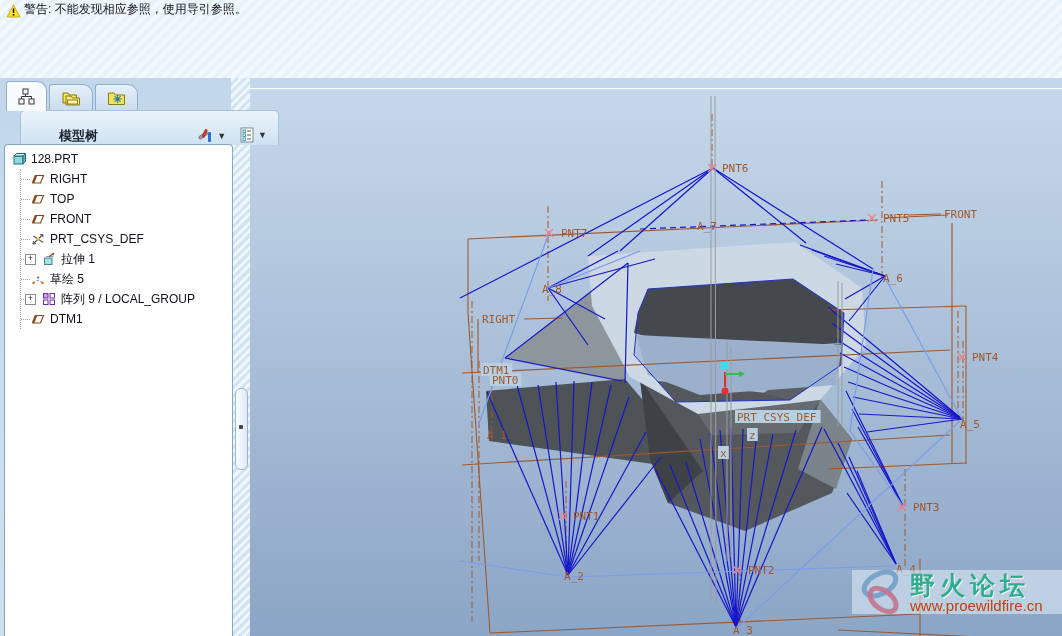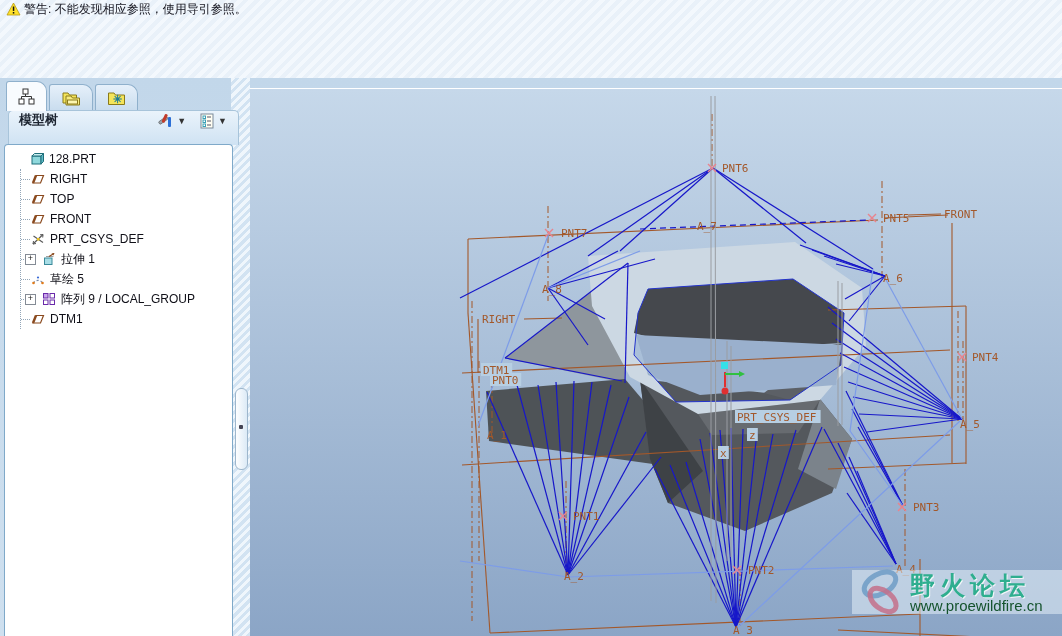--- a/index.html
+++ b/index.html
@@ -3,66 +3,66 @@
 <meta charset="utf-8">
 <style>
   html,body{margin:0;padding:0;}
   body{font-family:"Liberation Sans",sans-serif;}
   .app{position:relative;width:1062px;height:636px;overflow:hidden;background:#cfe0ef;}
 
   
   .msgbar{position:absolute;left:0;top:0;width:1062px;height:78px;
     background:repeating-linear-gradient(135deg,#f3f8fd 0 4px,#e9f1f9 4px 8px);
     border-bottom:1px solid #9ab4cc;box-shadow:0 1px 0 #ffffff;font-size:12px;color:#14141e;}
-  .msg-row{display:flex;align-items:center;height:18px;padding-left:5px;white-space:nowrap;}
+  .msg-row{display:flex;align-items:flex-end;height:18px;padding-left:5px;white-space:nowrap;}
   .msg-icon{width:16px;display:flex;justify-content:center;margin-right:3px;flex:0 0 16px;}
   .bullet{width:6px;height:6px;border-radius:50%;background:#1a35d6;margin:0 5px 0 4px;flex:0 0 6px;}
   .hl{background:#aee6ee;}
 
   
   .chrome{position:absolute;left:0;top:78px;width:1062px;height:558px;
     background:linear-gradient(#c2d7ea,#cfe0ef);}
   .hatch{position:absolute;left:231px;top:78px;width:19px;height:558px;
     background:repeating-linear-gradient(135deg,#eff6fc 0 3px,#d2e3f2 3px 6px);}
   .splitter{position:absolute;left:235px;top:388px;width:11px;height:80px;border:1px solid #9db6cc;
     border-radius:6px;background:linear-gradient(90deg,#fdfeff,#dceaf6);}
   .splitter .dot{position:absolute;left:3px;top:36px;width:4px;height:4px;background:#445;border-radius:1px;}
 
   .tabs{position:absolute;left:6px;top:81px;display:flex;align-items:flex-end;height:30px;}
   .tab{height:26px;display:flex;align-items:center;padding:0 11px;margin-right:2px;
     border:1px solid #8fb0cc;border-bottom:none;border-radius:3px 10px 0 0;
     background:linear-gradient(#e6f0fa,#c8dcee);}
   .tab.active{background:#f8fbfe;height:29px;position:relative;z-index:3;}
 
-  .side-header{position:absolute;left:8px;top:110px;width:229px;height:34px;
+  .side-header{position:absolute;left:20px;top:110px;width:229px;height:34px;
     background:linear-gradient(#eaf3fb,#cfe2f3);border:1px solid #a8c4da;border-bottom:none;
-    border-radius:5px 5px 0 0;display:flex;align-items:flex-start;z-index:2;}
+    border-radius:5px 5px 0 0;display:flex;align-items:flex-end;z-index:2;padding-left:28px;}
   .side-title{font-weight:bold;font-size:13px;color:#1c2430;margin-left:10px;flex:1;}
   .hdr-btn{display:flex;align-items:center;margin-right:8px;padding:2px 3px;border-radius:3px;}
   .hdr-btn .caret{font-size:9px;color:#333;margin-left:3px;}
 
   .tree-panel{position:absolute;left:4px;top:144px;width:227px;height:492px;background:#ffffff;
     border:1px solid #7fa9c9;border-bottom:none;border-radius:4px 4px 0 0;z-index:2;
     font-size:12px;color:#101018;padding-top:4px;}
   .trow{display:flex;align-items:center;height:20px;white-space:nowrap;}
   .trow .ticon{display:flex;width:16px;justify-content:center;margin-right:4px;flex:0 0 16px;}
   .kids{margin-left:15px;border-left:1px dotted #93a6b8;}
   .kids .trow .stub{width:9px;border-top:1px dotted #93a6b8;flex:0 0 9px;}
   .expander{width:9px;height:9px;border:1px solid #848b95;background:#fff;font-size:9px;line-height:7px;
     text-align:center;color:#222;margin-left:-5px;margin-right:5px;flex:0 0 9px;}
-  .root-row{padding-left:24px;}
+  .root-row{padding-left:6px;}
 
   
   .viewport{position:absolute;left:250px;top:88px;width:812px;height:548px;border-top:1px solid #fff;}
   .watermark{position:absolute;left:852px;top:570px;width:210px;height:44px;
     background:rgba(236,245,251,0.5);border-radius:0;display:flex;align-items:center;z-index:5;}
   .wm-text{margin-left:2px;}
   .wm-title{font-size:25px;font-weight:bold;color:#2fae8f;letter-spacing:5px;line-height:26px;
     text-shadow:1px 1px 0 rgba(255,255,255,0.8);}
-  .wm-url{font-size:15px;color:#14532d;line-height:15px;}
+  .wm-url{font-size:15px;color:#c2410c;line-height:15px;}
 </style>
 </head>
 <body>
 
 <div class="app">
 
   <div class="msgbar" id="msgbar">
       <div class="msg-row">
         <span class="msg-icon">
           <svg width="15" height="14">

